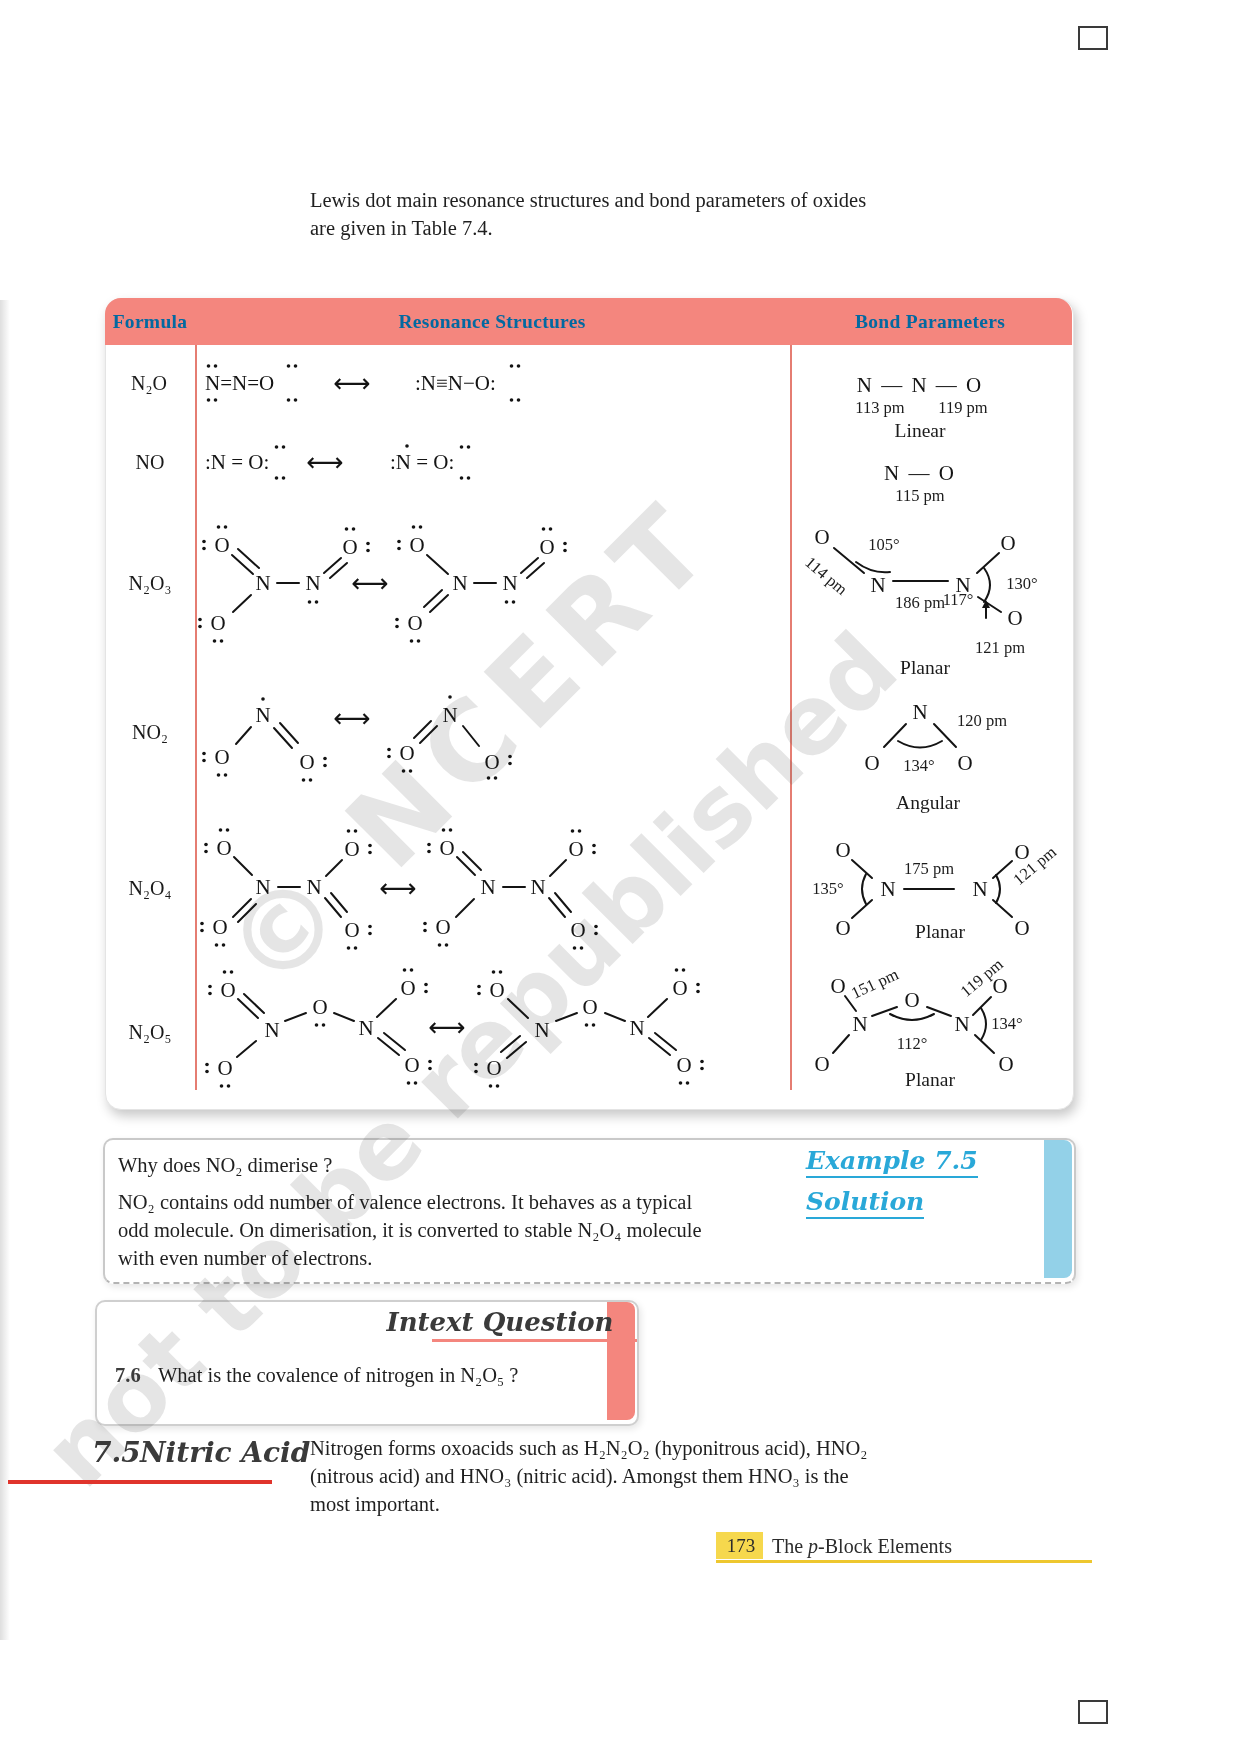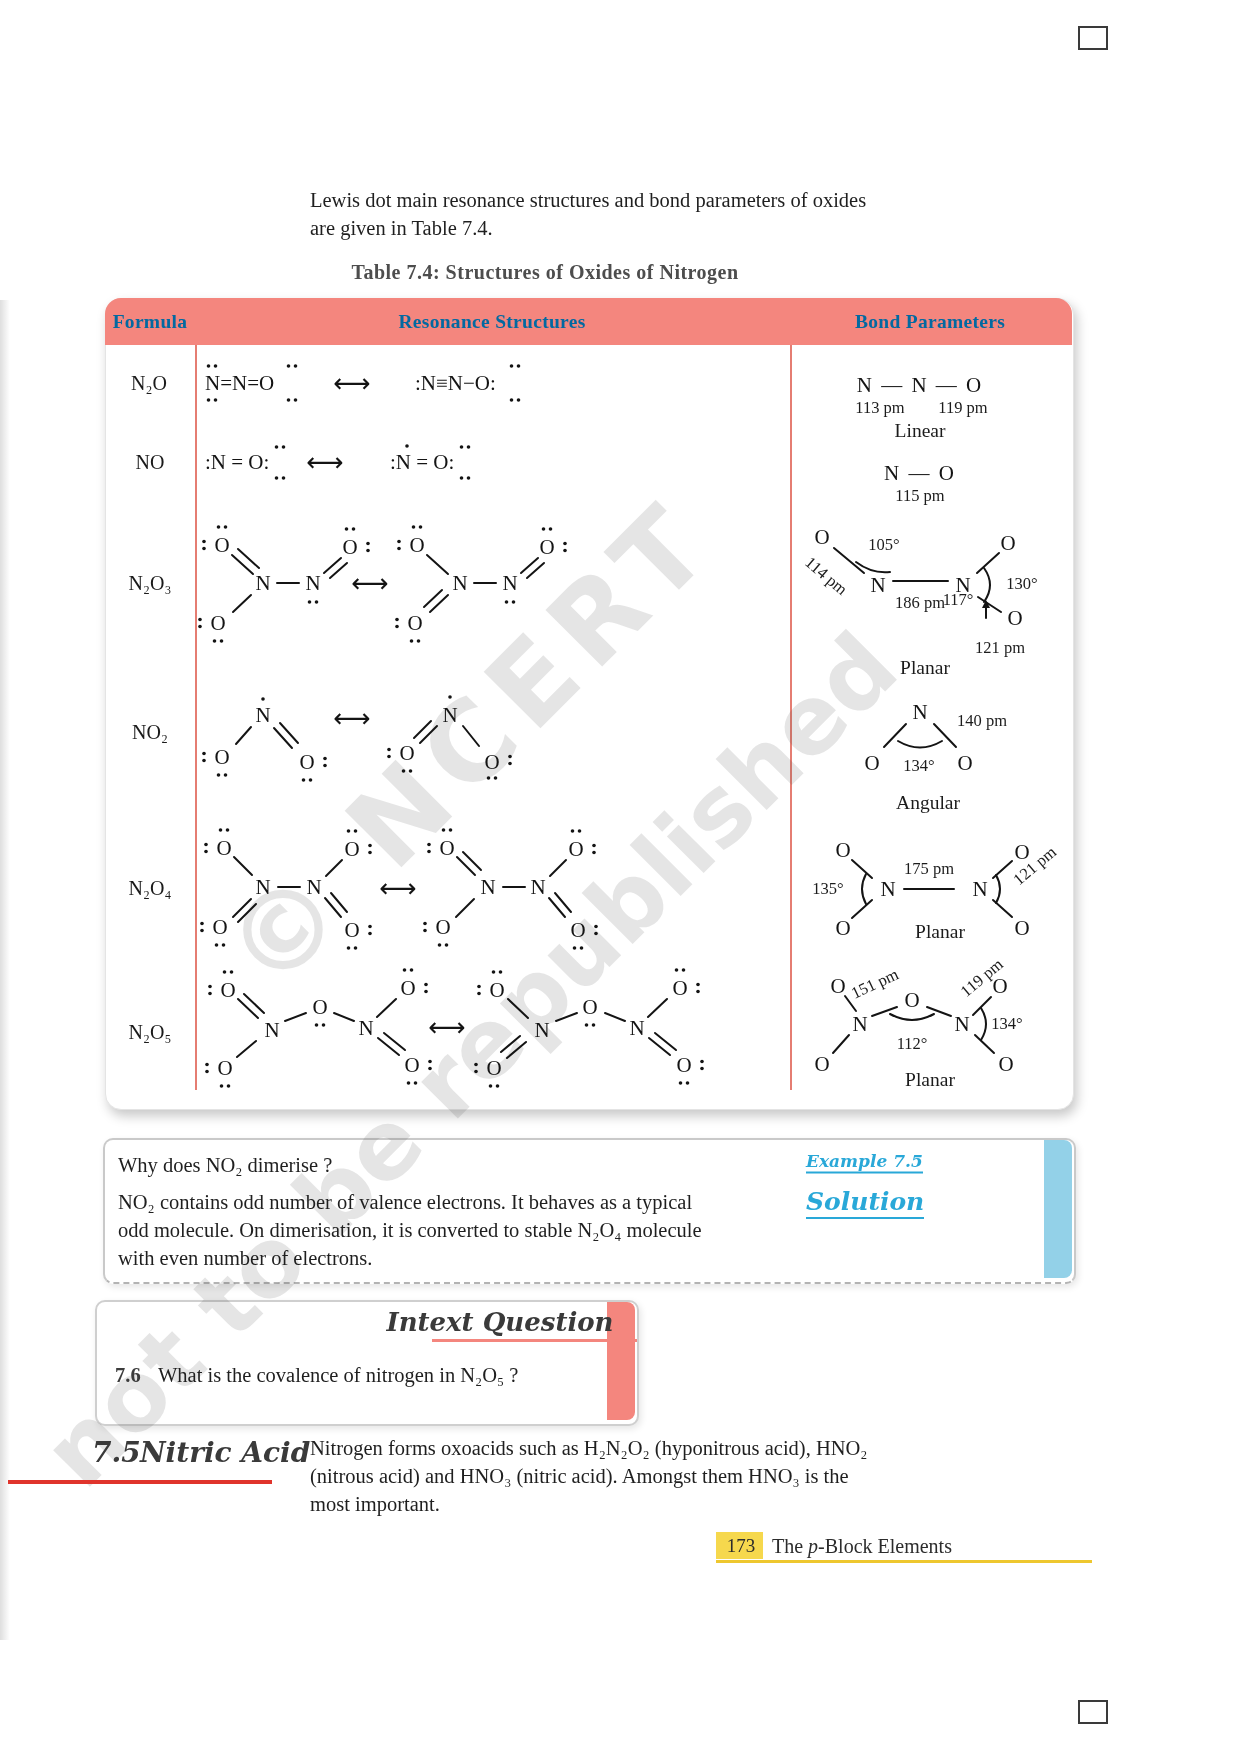--- a/index.html
+++ b/index.html
@@ -287,21 +287,20 @@
         <circle cx="698" cy="991.5" r="1.8" fill="#141414"></circle>
         <circle cx="702" cy="1061.5" r="1.8" fill="#141414"></circle>
         <circle cx="702" cy="1068.5" r="1.8" fill="#141414"></circle>
         <circle cx="680.5" cy="1083" r="1.8" fill="#141414"></circle>
         <circle cx="687.5" cy="1083" r="1.8" fill="#141414"></circle>
       </svg>
 
     <span class="l t20" style="left:310px;top:200px;">Lewis dot main resonance structures and bond parameters of oxides</span>
     <span class="l t20" style="left:310px;top:228px;">are given in Table 7.4.</span>
 
-    <span class="c title" style="left:545px;top:272px;">Table 7.4: Structures of Oxides of Nitrogen</span>
 
     <span class="c hdr" style="left:150px;top:322px;">Formula</span>
     <span class="c hdr" style="left:492px;top:322px;">Resonance Structures</span>
     <span class="c hdr" style="left:930px;top:322px;">Bond Parameters</span>
 
     <span class="c formula" style="left:149px;top:383px;text-align:center;">N₂O</span>
     <span class="c formula" style="left:150px;top:462px;">NO</span>
     <span class="c formula" style="left:150px;top:583px;">N₂O₃</span>
     <span class="c formula" style="left:150px;top:732px;">NO₂</span>
     <span class="c formula" style="left:150px;top:888px;">N₂O₄</span>
@@ -348,21 +347,21 @@
 
     <span class="c atom" style="left:263px;top:715px;">N</span>
     <span class="c atom" style="left:222px;top:757px;">O</span>
     <span class="c atom" style="left:307px;top:762px;">O</span>
     <span class="c arr" style="left:352px;top:718px;">⟷</span>
     <span class="c atom" style="left:450px;top:715px;">N</span>
     <span class="c atom" style="left:407px;top:753px;">O</span>
     <span class="c atom" style="left:492px;top:762px;">O</span>
 
     <span class="c atom" style="left:920px;top:712px;">N</span>
-    <span class="c lbl" style="left:982px;top:721px;">140 pm</span>
+    <span class="c lbl" style="left:982px;top:721px;">120 pm</span>
     <span class="c atom" style="left:872px;top:763px;">O</span>
     <span class="c lbl" style="left:919px;top:766px;">134°</span>
     <span class="c atom" style="left:965px;top:763px;">O</span>
     <span class="c geo" style="left:928px;top:803px;">Angular</span>
 
     <span class="c atom" style="left:224px;top:848px;">O</span>
     <span class="c atom" style="left:263px;top:887px;">N</span>
     <span class="c atom" style="left:314px;top:887px;">N</span>
     <span class="c atom" style="left:352px;top:849px;">O</span>
     <span class="c atom" style="left:220px;top:927px;">O</span>
@@ -409,21 +408,21 @@
     <span class="c atom" style="left:1000px;top:986px;">O</span>
     <span class="c atom" style="left:860px;top:1024px;">N</span>
     <span class="c atom" style="left:962px;top:1024px;">N</span>
     <span class="c lbl" style="left:912px;top:1044px;">112°</span>
     <span class="c lbl" style="left:1007px;top:1024px;">134°</span>
     <span class="c atom" style="left:822px;top:1064px;">O</span>
     <span class="c atom" style="left:1006px;top:1064px;">O</span>
     <span class="c geo" style="left:930px;top:1080px;">Planar</span>
 
     <span class="l t20" style="left:118px;top:1165px;">Why does NO₂ dimerise ?</span>
-    <span class="l script cyan" style="left:806px;top:1162px;font-size:17px;">Example 7.5</span>
+    <span class="l script cyan" style="left:806px;top:1162px;font-size:25px;">Example 7.5</span>
     <span class="l script cyan" style="left:806px;top:1203px;font-size:25px;">Solution</span>
     <span class="l t20" style="left:118px;top:1230px;">odd molecule. On dimerisation, it is converted to stable N₂O₄ molecule</span>
     <span class="l t20" style="left:118px;top:1202px;">NO₂ contains odd number of valence electrons. It behaves as a typical</span>
     <span class="l t20" style="left:118px;top:1258px;">with even number of electrons.</span>
 
     <span class="c script darkscript" style="left:500px;top:1322px;font-size:26px;">Intext Question</span>
     <div class="intext-underline"></div>
     <span class="l t20" style="left:115px;top:1375px;font-weight:bold;color:#3c3c3c;">7.6</span>
     <span class="l t20" style="left:158px;top:1375px;">What is the covalence of nitrogen in N₂O₅ ?</span>
 

